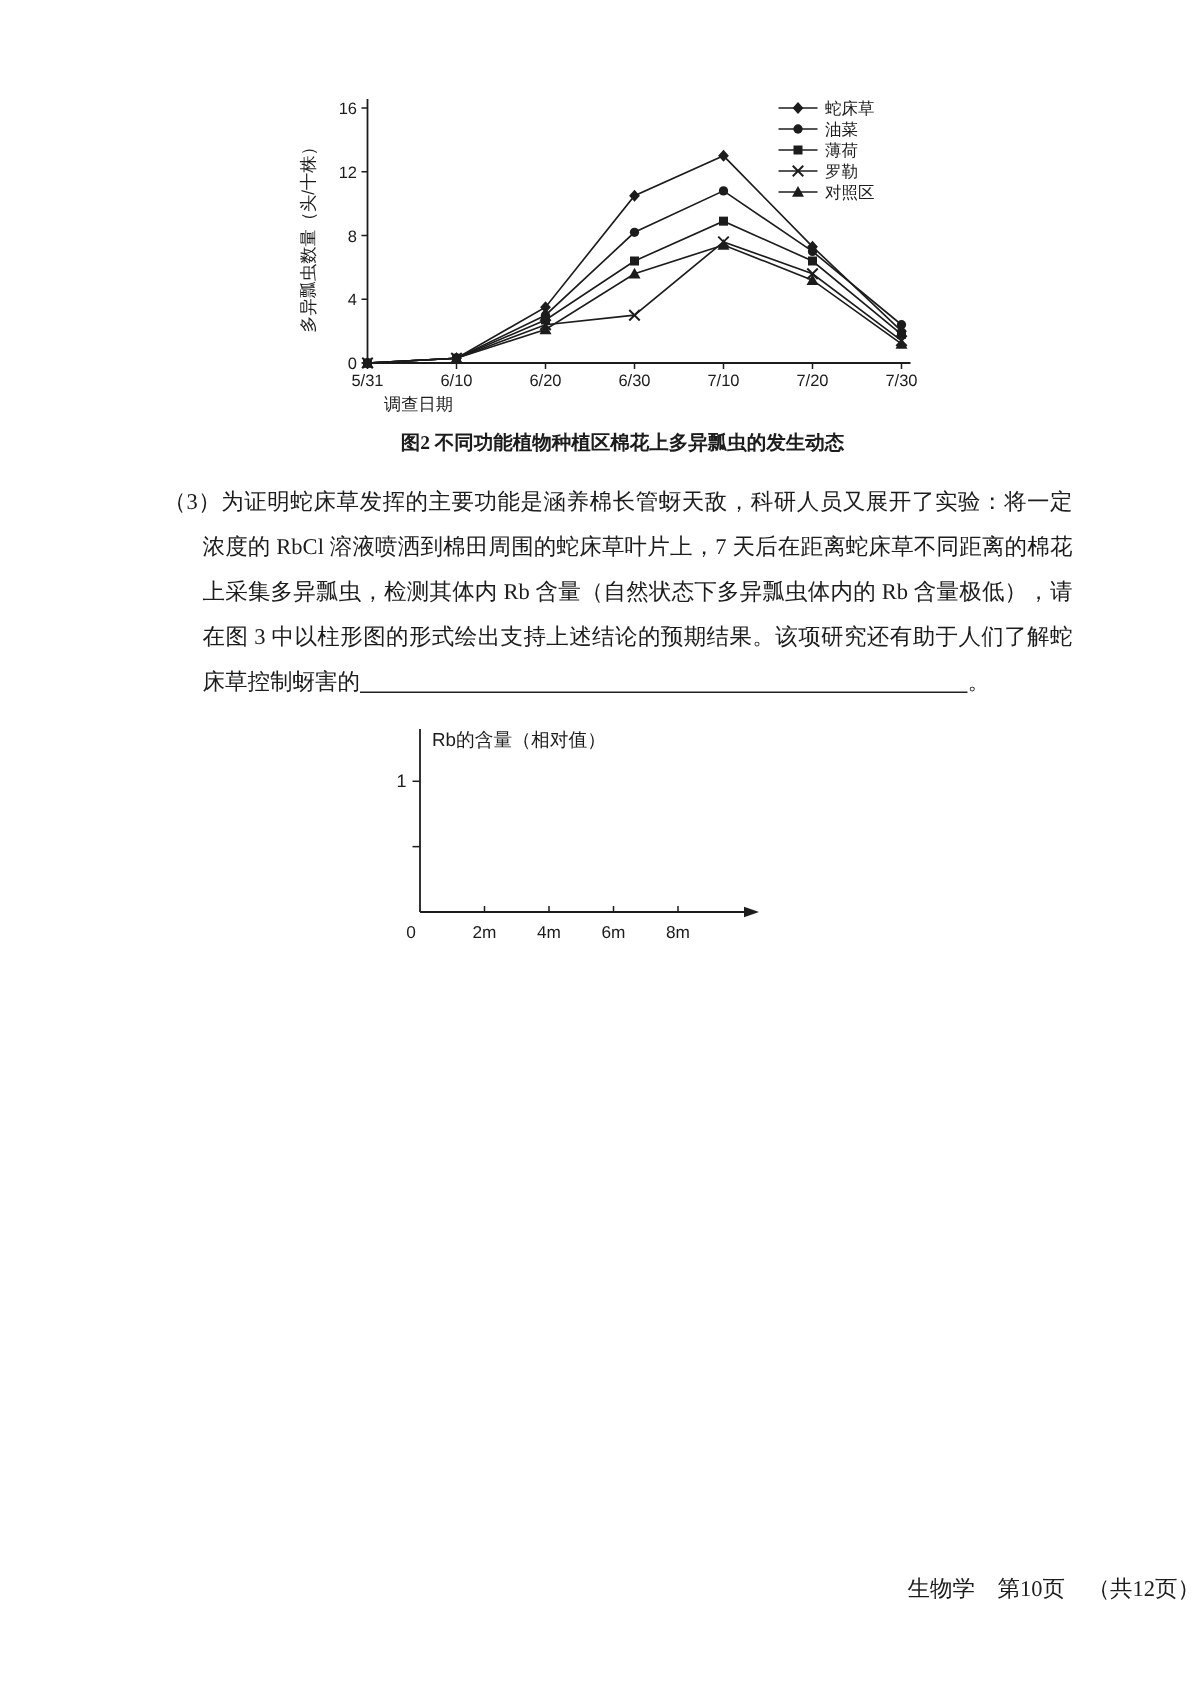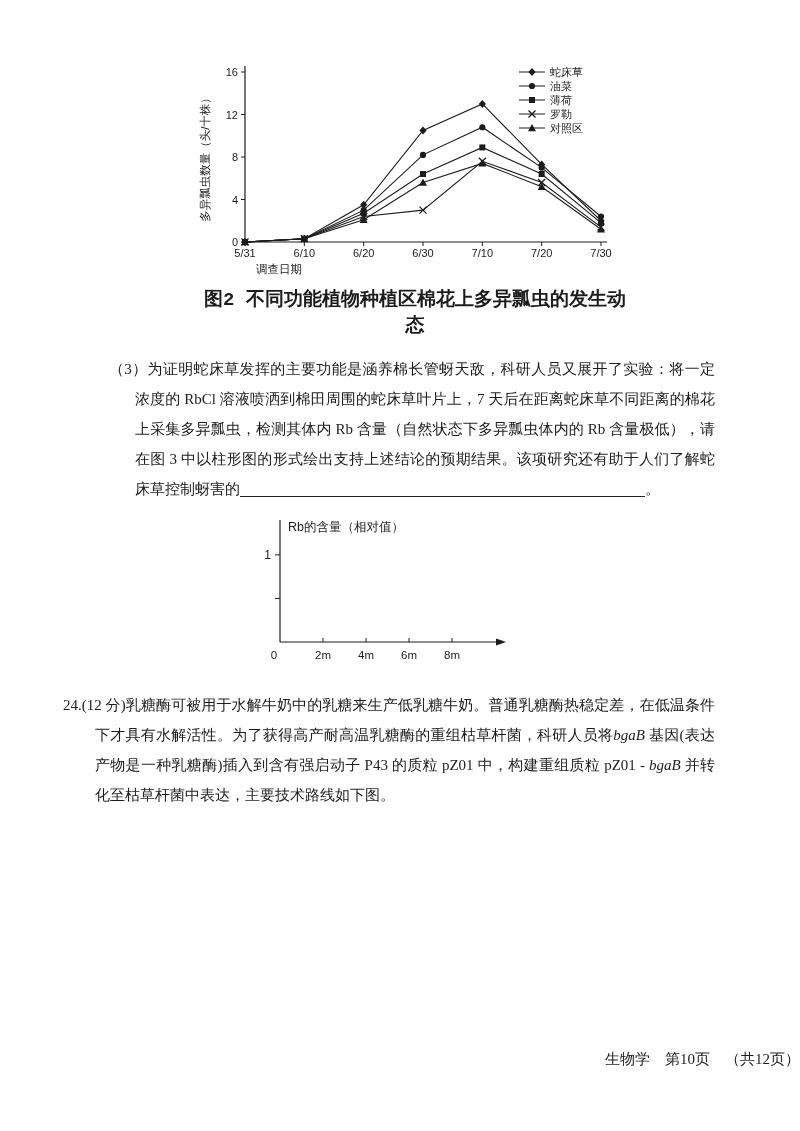--- a/index.html
+++ b/index.html
@@ -5,22 +5,22 @@
   *{margin:0;padding:0;box-sizing:border-box}
   html,body{width:800px;height:1131px}
   body{
     background:#ffffff;color:#1c1c1c;position:relative;overflow:hidden;
     font-family:"Liberation Serif","DejaVu Serif",serif;
   }
   svg text{font-family:"Liberation Sans","DejaVu Sans",sans-serif;fill:#1c1c1c}
   .fig2{width:436px;margin:56px auto 0 197px}
   .fig2 svg{display:block}
   .figcap{
-    font-family:Liberation Mono, monospace;
-    font-weight:bold;font-size:19px;text-align:center;margin-top:2px;
+    font-family:Liberation Serif, serif;
+    font-weight:bold;font-size:13px;text-align:center;margin-top:2px;
   }
   .content{padding:0 85px 0 95px}
   .questions{margin-top:16px;font-size:15px;line-height:30px}
   .intro{text-align:left}
   .qp{margin-left:14px;padding-left:26px;text-indent:-26px;text-align:justify}
   .blank{
     display:inline-block;height:4px;border-bottom:1.2px solid #222;
     vertical-align:-3px;
   }
   .fig3{width:310px;margin:6px auto 12px;text-align:center}
@@ -156,20 +156,19 @@
           <text x="73" y="149" text-anchor="middle" font-size="11.5">2m</text>
           <line x1="116" y1="128" x2="116" y2="132" stroke="#1c1c1c"></line>
           <text x="116" y="149" text-anchor="middle" font-size="11.5">4m</text>
           <line x1="159" y1="128" x2="159" y2="132" stroke="#1c1c1c"></line>
           <text x="159" y="149" text-anchor="middle" font-size="11.5">6m</text>
           <line x1="202" y1="128" x2="202" y2="132" stroke="#1c1c1c"></line>
           <text x="202" y="149" text-anchor="middle" font-size="11.5">8m</text>
         </svg>
     </figure>
 
-    <p class="q24"><span>24.(12 分)乳糖酶可被用于水解牛奶中的乳糖来生产低乳糖牛奶。普通乳糖酶热稳定差，在低温条件下才具有水解活性。为了获得高产耐高温乳糖酶的重组枯草杆菌，科研人员将</span><i>bgaB</i><span> 基因(表达产物是一种乳糖酶)插入到含有强启动子 P43 的质粒 pZ01 中，构建重组质粒 pZ01 - </span><i>bgaB</i><span> 并转化至枯草杆菌中表达，主要技术路线如下图。</span></p>
   </div>
 
   <footer class="footer">
     <span>生物学　第10页　（共12页）</span>
   </footer>
 
 </div>
 
 </body></html>

